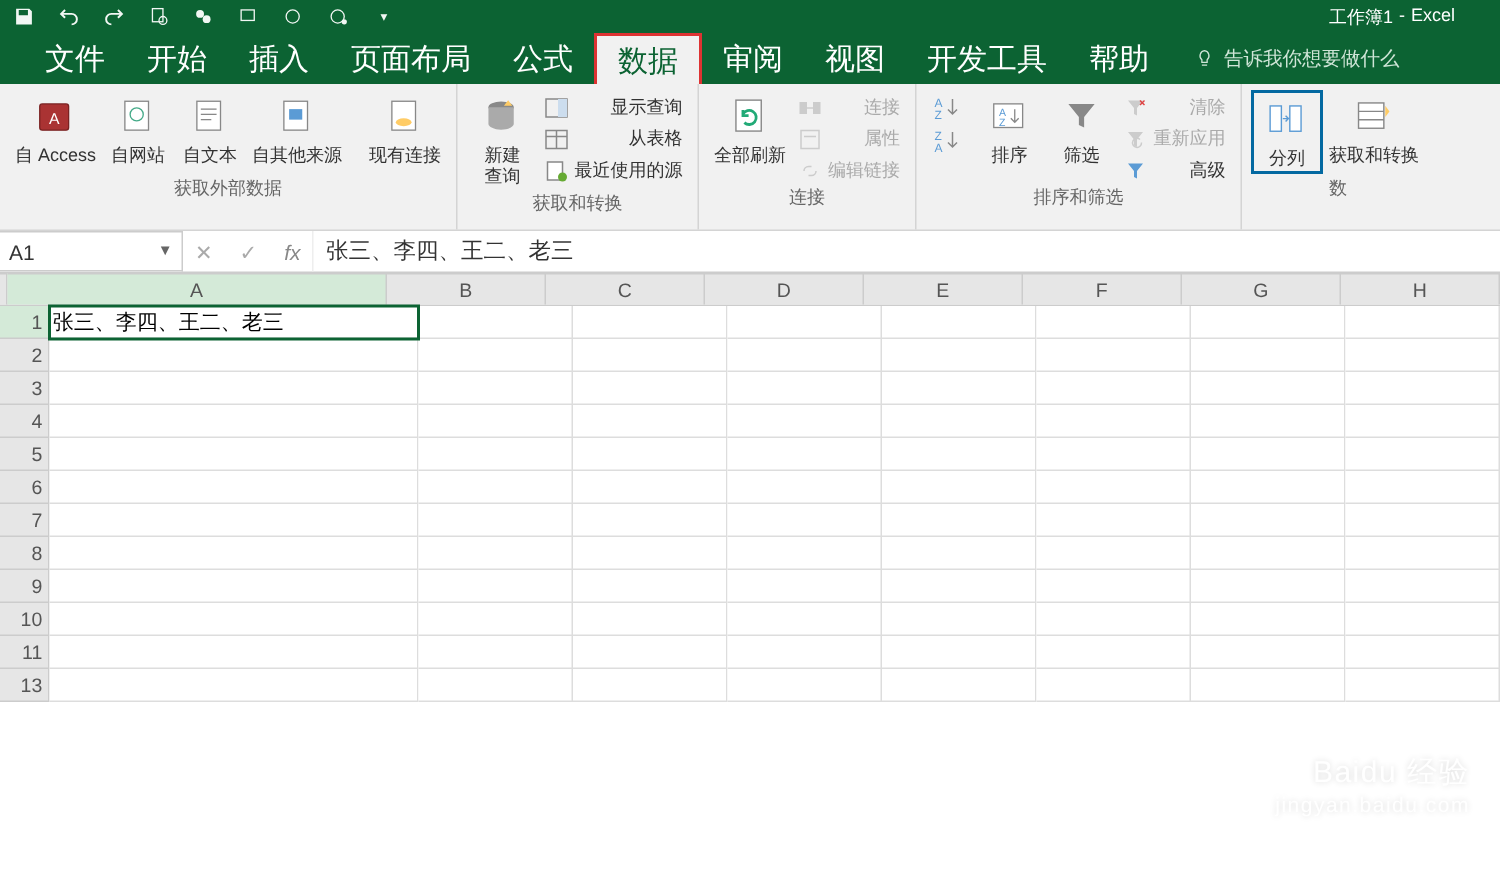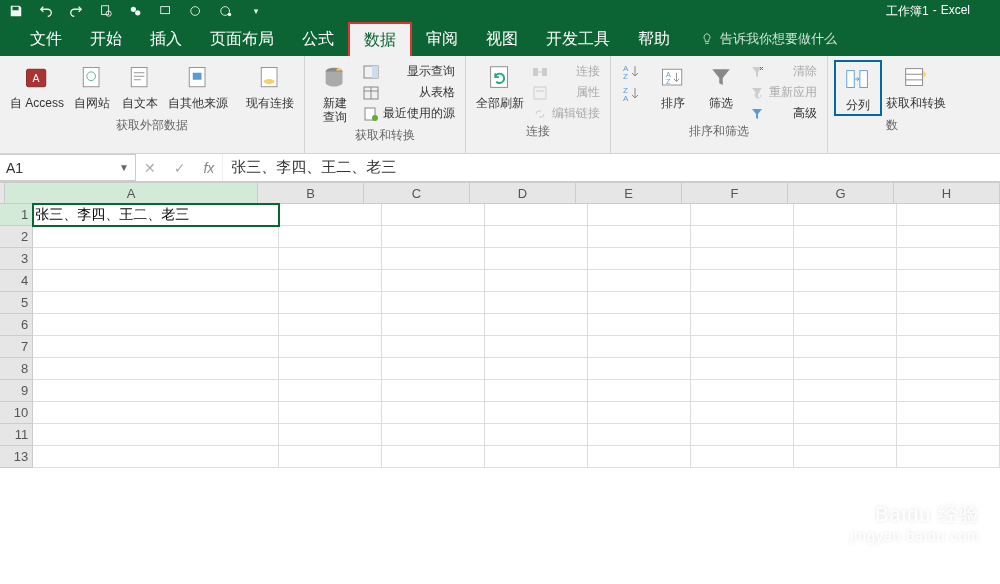--- a/index.html
+++ b/index.html
@@ -6,40 +6,40 @@
 body { background: #fff; width: 1000px; height: 584px; overflow: hidden; position: relative; }
 
 
 .titlebar { height: 22px; background: #0c6333; color: #fff; display: flex; align-items: center; font-size: 12px; }
 .qat { display: flex; gap: 14px; padding-left: 8px; align-items: center; }
 .qat .qat-icon { width: 16px; height: 16px; display: flex; align-items: center; justify-content: center; opacity: 0.95; fill: #fff; }
 .title-right { margin-left: auto; margin-right: 30px; display:flex; gap:4px; }
 
 
 .tabs { height: 34px; background: #0c6333; display: flex; align-items: stretch; padding-left: 16px; }
-.tab { color: #fff; font-size: 16px; padding: 0 14px; display: flex; align-items: center; cursor: pointer; position: relative; }
+.tab { color: #fff; font-size: 20px; padding: 0 14px; display: flex; align-items: center; cursor: pointer; position: relative; }
 .tab.active { background: #f1f1f1; color: #0c6333; font-weight: 500; border: 2px solid #d33; border-bottom: none; }
 .tab.active::after { content:""; position:absolute; bottom:-1px; left:0; right:0; height:2px; background:#f1f1f1;}
 .tellme { margin-left: 16px; color: #cfe5d7; display: flex; align-items: center; gap: 6px; font-size: 13px; }
 
 
 .ribbon { height: 98px; background: #f1f1f1; border-bottom: 1px solid #d4d4d4; display: flex; position: relative; }
 .group { display: flex; flex-direction: column; padding: 4px 6px 0 6px; border-right: 1px solid #d4d4d4; }
 .group-content { flex: 1; display: flex; align-items: flex-start; }
 .group-label { text-align: center; font-size: 12px; color: #666; padding-bottom: 19px; }
 .big-btn { display: flex; flex-direction: column; align-items: center; justify-content: flex-start; padding: 2px 4px; font-size: 12px; color: #333; min-width: 48px; text-align: center; line-height: 1.2; }
 .big-btn .icon { width: 32px; height: 32px; margin-bottom: 2px; display:flex; align-items:center; justify-content:center;}
 .small-btn { display: flex; align-items: center; gap: 4px; font-size: 12px; color: #333; padding: 1px 4px; white-space: nowrap; justify-content: space-between; }
 .small-btn.disabled { color: #aaa; }
 .vstack { display: flex; flex-direction: column; gap: 2px; padding-top:2px;}
 .highlight { border: 2px solid #0369a1; }
 
 
 .fbar-row { height: 28px; display: flex; align-items: stretch; border-bottom: 1px solid #ccc; }
-.namebox { width: 136px; border: 1px solid #ccc; border-left: none; display: flex; align-items: center; padding: 0 6px; font-size: 14px; color: #333; background:#fff;}
+.namebox { width: 122px; border: 1px solid #ccc; border-left: none; display: flex; align-items: center; padding: 0 6px; font-size: 14px; color: #333; background:#fff;}
 .namebox .dd { margin-left: auto; color: #666; font-size: 10px; }
 .fbar-controls { display: flex; align-items: center; padding: 0 8px; gap: 18px; color: #aaa; font-size: 14px; }
 .fbar-controls .fx { font-style: italic; color: #888; }
 .formula { flex: 1; display: flex; align-items: center; padding: 0 8px; font-size: 15px; color: #333; border-left: 1px solid #eee;}
 
 
 .grid-wrap { position: relative; }
 .col-headers { display: flex; height: 22px; border-bottom: 1px solid #ccc; }
 .corner { width: 34px; background: #e6e6e6; border-right: 1px solid #ccc; border-top:1px solid #ccc;}
 .col-header { border-right: 1px solid #ccc; background: #e6e6e6; border-top:1px solid #ccc; display: flex; align-items: center; justify-content: center; font-size: 13px; color: #555;}

